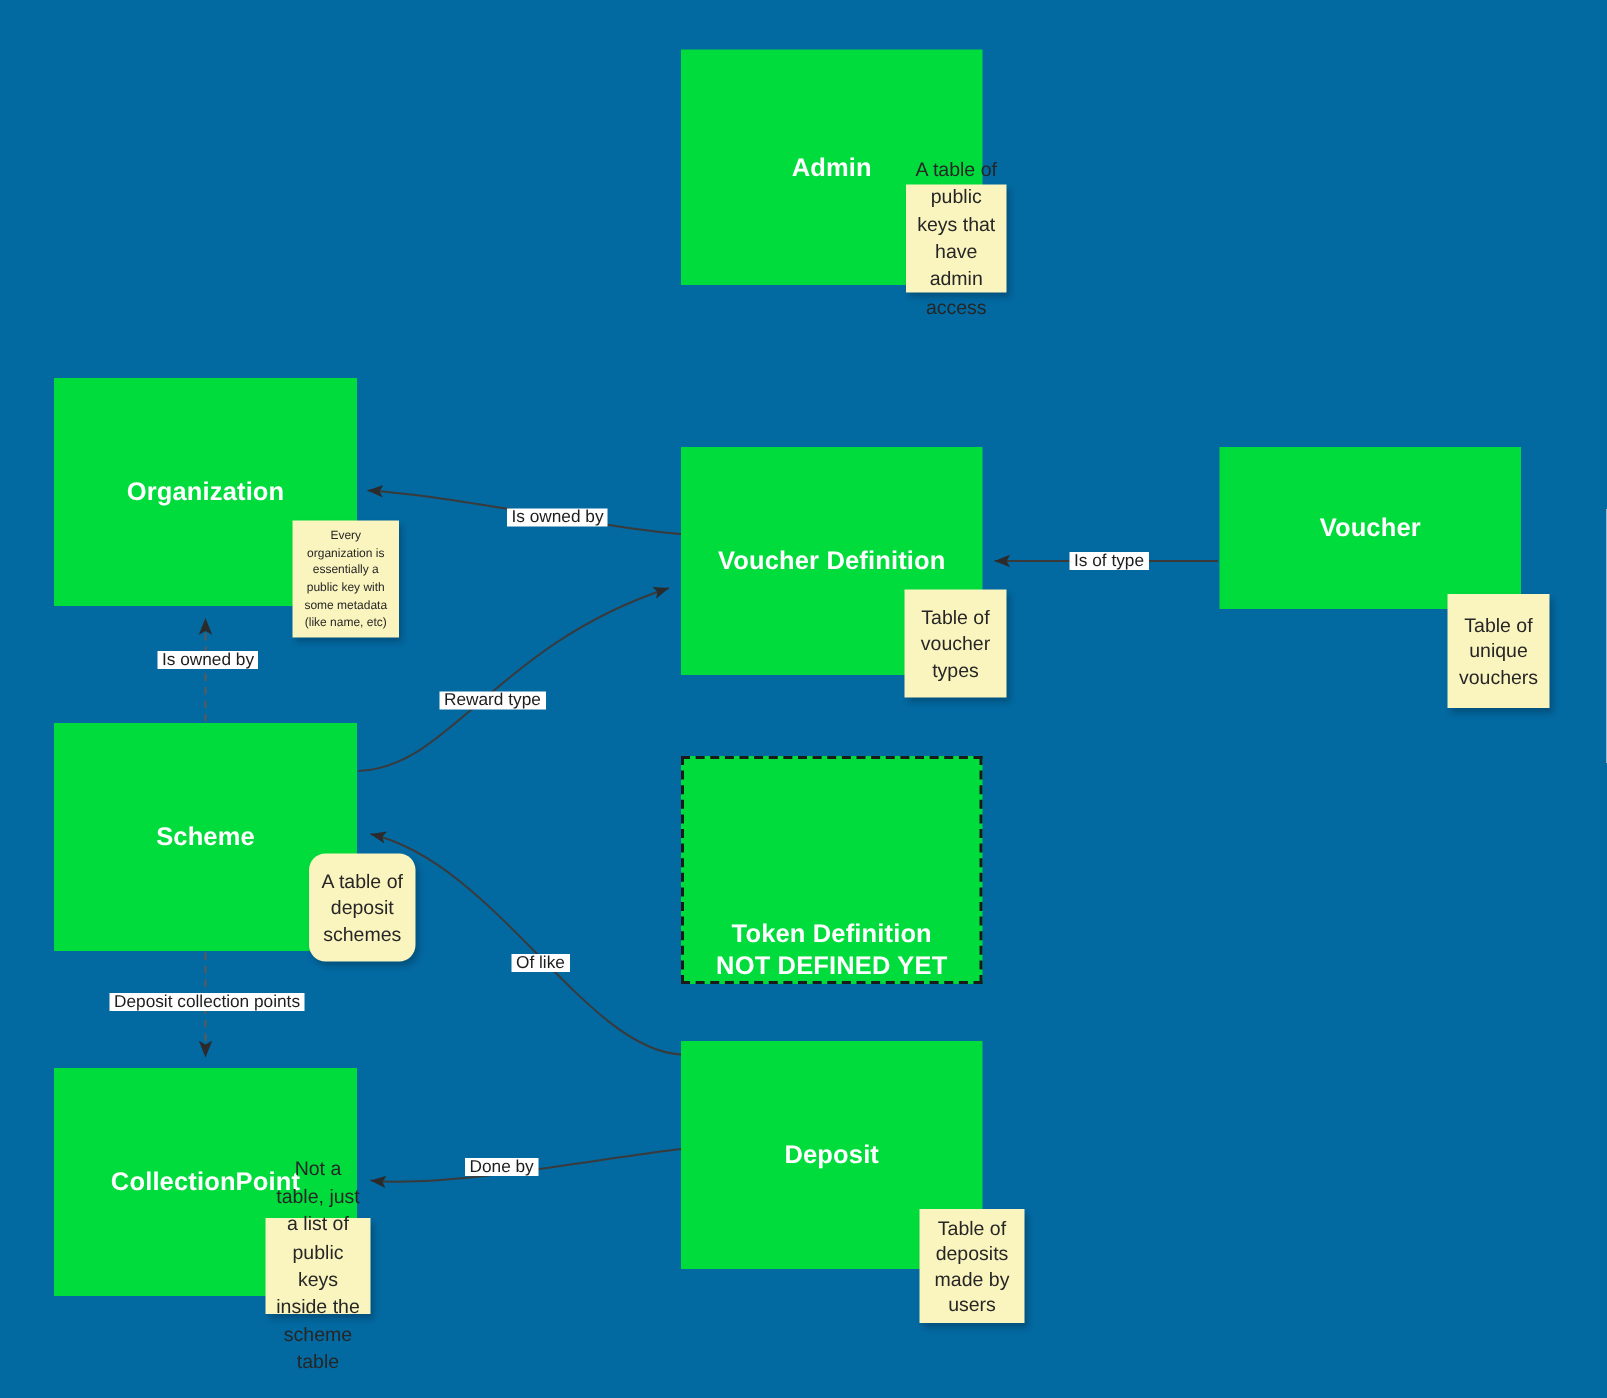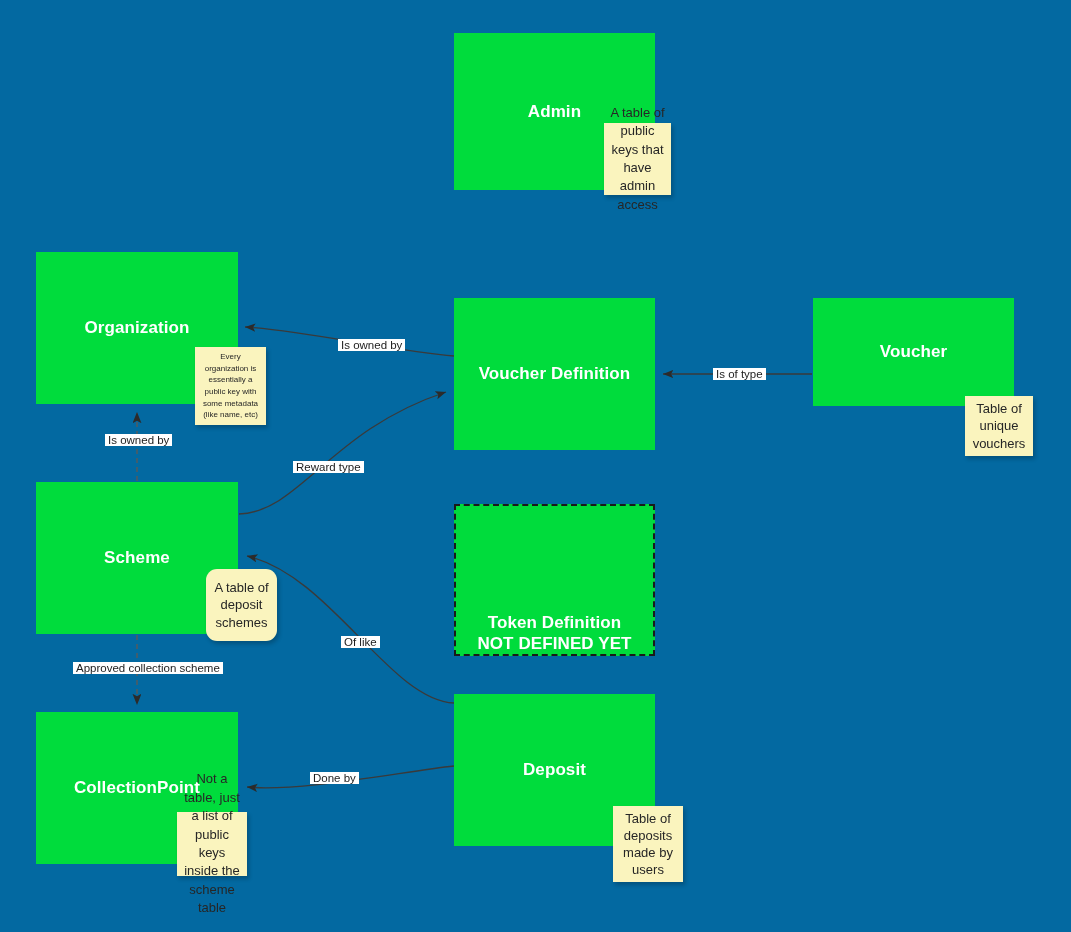--- a/index.html
+++ b/index.html
@@ -139,36 +139,37 @@
   </div>
 
   <div class="node" style="left:36px; top:712px; width:202px; height:152px;">
     <span class="label">CollectionPoint</span>
   </div>
 
   <div class="note tiny" style="left:604px; top:123px; width:67px; height:72px;">A table of public keys that have admin access</div>
 
   <div class="note small" style="left:195px; top:347px; width:71px; height:78px;">Every organization is essentially a public key with some metadata (like name, etc)</div>
 
+  <div class="note medium" style="left:603px; top:393px; width:68px; height:72px;">Table of voucher types</div>
 
-  <div class="note medium" style="left:965px; top:396px; width:68px; height:60px;">Table of unique vouchers</div>
+  <div class="note medium" style="left:965px; top:396px; width:68px; height:76px;">Table of unique vouchers</div>
 
   <div class="note medium" style="left:206px; top:569px; width:71px; height:72px;border-radius:11px;">A table of deposit schemes</div>
 
   <div class="note tiny" style="left:177px; top:812px; width:70px; height:64px;">Not a table, just a list of public keys inside the scheme table</div>
 
   <div class="note medium" style="left:613px; top:806px; width:70px; height:76px;">Table of deposits made by users</div>
 
   <div class="edge-label" style="left:338px; top:339px;">Is owned by</div>
 
   <div class="edge-label" style="left:713px; top:368px;">Is of type</div>
 
   <div class="edge-label" style="left:293px; top:461px;">Reward type</div>
 
   <div class="edge-label" style="left:105px; top:434px;">Is owned by</div>
 
   <div class="edge-label" style="left:341px; top:636px;">Of like</div>
 
-  <div class="edge-label" style="left:73px; top:662px;">Approved collection scheme</div>
+  <div class="edge-label" style="left:73px; top:662px;">Deposit collection points</div>
 
   <div class="edge-label" style="left:310px; top:772px;">Done by</div>
 
 </div>
 
 </body></html>

